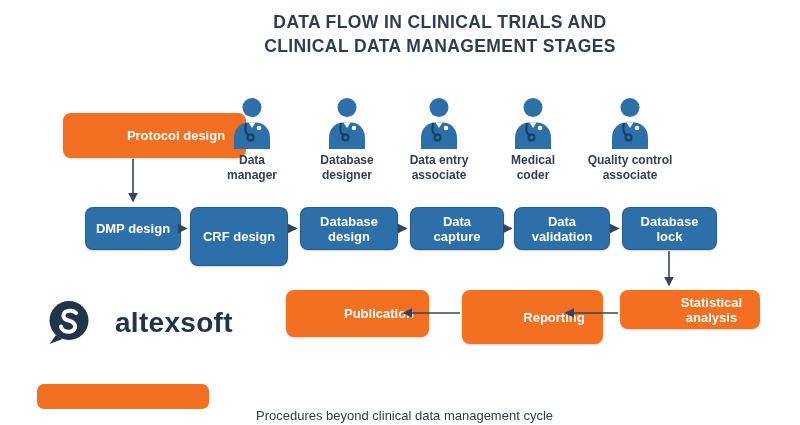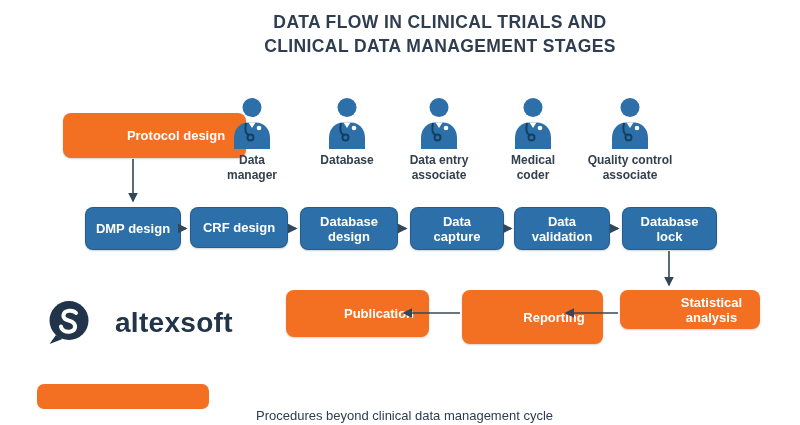--- a/index.html
+++ b/index.html
@@ -61,20 +61,21 @@
     <svg width="46" height="52" viewBox="0 0 46 52">
       <circle cx="23" cy="10.5" r="9.5" fill="#2D6FA8"></circle>
       <path d="M5 52 V41 C5 31 12 25.5 19 25.5 L27 25.5 C34 25.5 41 31 41 41 V52 Z" fill="#2D6FA8"></path>
       <path d="M19.5 25.5 L23 31 L26.5 25.5 Z" fill="#ffffff"></path>
       <path d="M17 26 C15.5 33 16.5 37.5 20.5 38.5" stroke="#14405F" stroke-width="2" fill="none"></path>
       <circle cx="21.5" cy="40.5" r="3" fill="none" stroke="#14405F" stroke-width="2"></circle>
       <circle cx="30" cy="31" r="2.3" fill="#ffffff"></circle>
     </svg>
     <div class="role-label">
       <span class="ln">Database</span>
+      <span class="ln">designer</span>
     </div>
   </div>
 
   <div class="role" style="left:377px;top:97px">
     <svg width="46" height="52" viewBox="0 0 46 52">
       <circle cx="23" cy="10.5" r="9.5" fill="#2D6FA8"></circle>
       <path d="M5 52 V41 C5 31 12 25.5 19 25.5 L27 25.5 C34 25.5 41 31 41 41 V52 Z" fill="#2D6FA8"></path>
       <path d="M19.5 25.5 L23 31 L26.5 25.5 Z" fill="#ffffff"></path>
       <path d="M17 26 C15.5 33 16.5 37.5 20.5 38.5" stroke="#14405F" stroke-width="2" fill="none"></path>
       <circle cx="21.5" cy="40.5" r="3" fill="none" stroke="#14405F" stroke-width="2"></circle>
@@ -113,21 +114,21 @@
     <div class="role-label">
       <span class="ln">Quality control</span>
       <span class="ln">associate</span>
     </div>
   </div>
 
   <div class="box blue" style="left:85px;top:207px;width:96px;height:43px">
     <span class="ln">DMP design</span>
     <span class="ln"></span>
   </div>
-  <div class="box blue" style="left:190px;top:207px;width:98px;height:41px">
+  <div class="box blue" style="left:190px;top:207px;width:98px;height:59px">
     <span class="ln">CRF design</span>
     <span class="ln"></span>
   </div>
   <div class="box blue" style="left:300px;top:207px;width:98px;height:43px">
     <span class="ln">Database</span>
     <span class="ln">design</span>
   </div>
   <div class="box blue" style="left:410px;top:207px;width:94px;height:43px">
     <span class="ln">Data</span>
     <span class="ln">capture</span>

